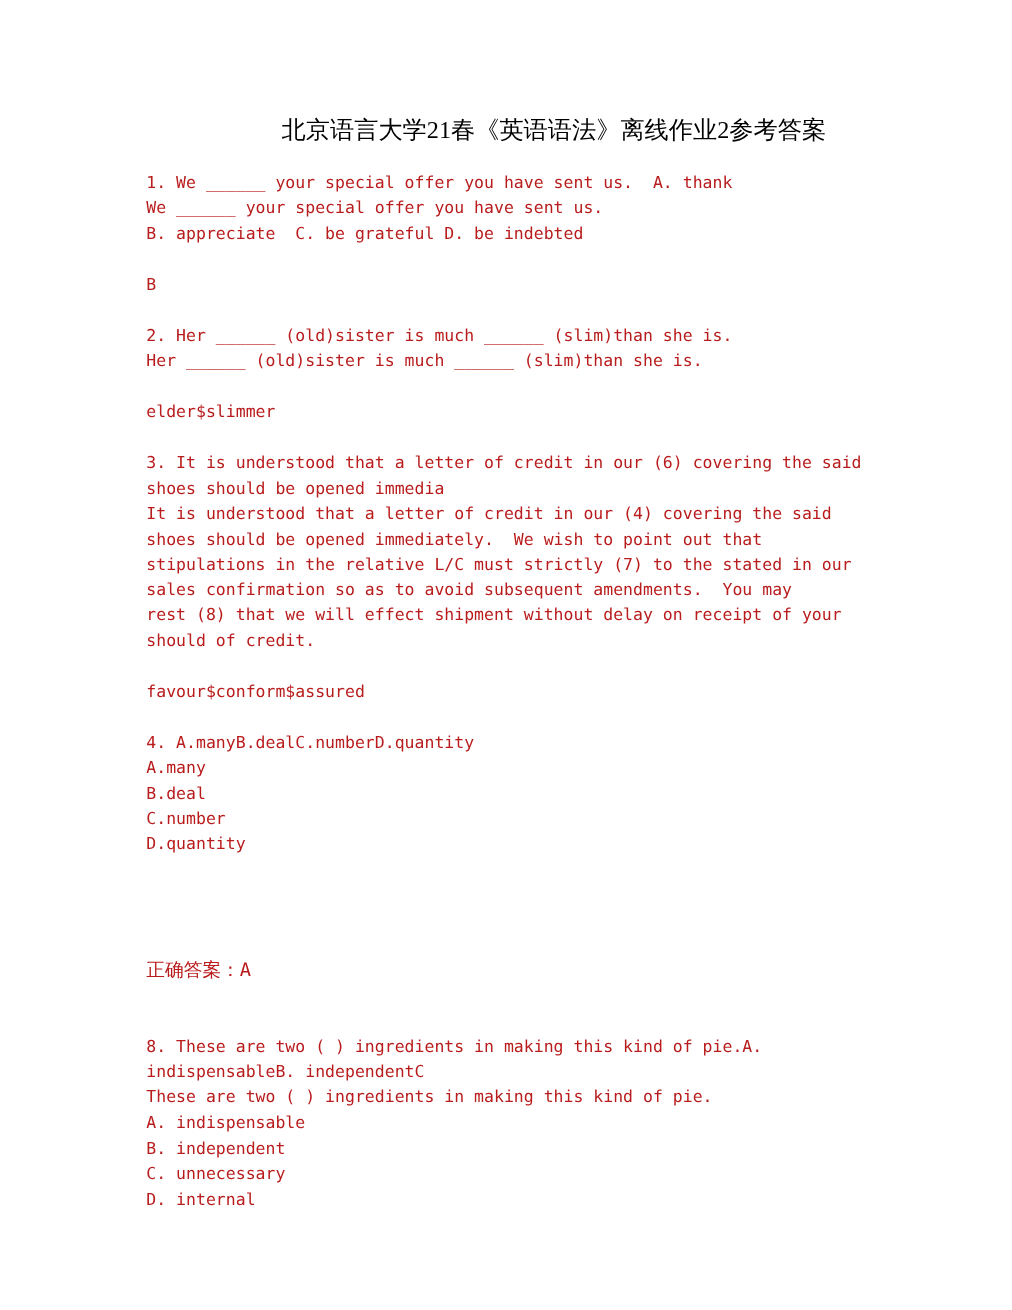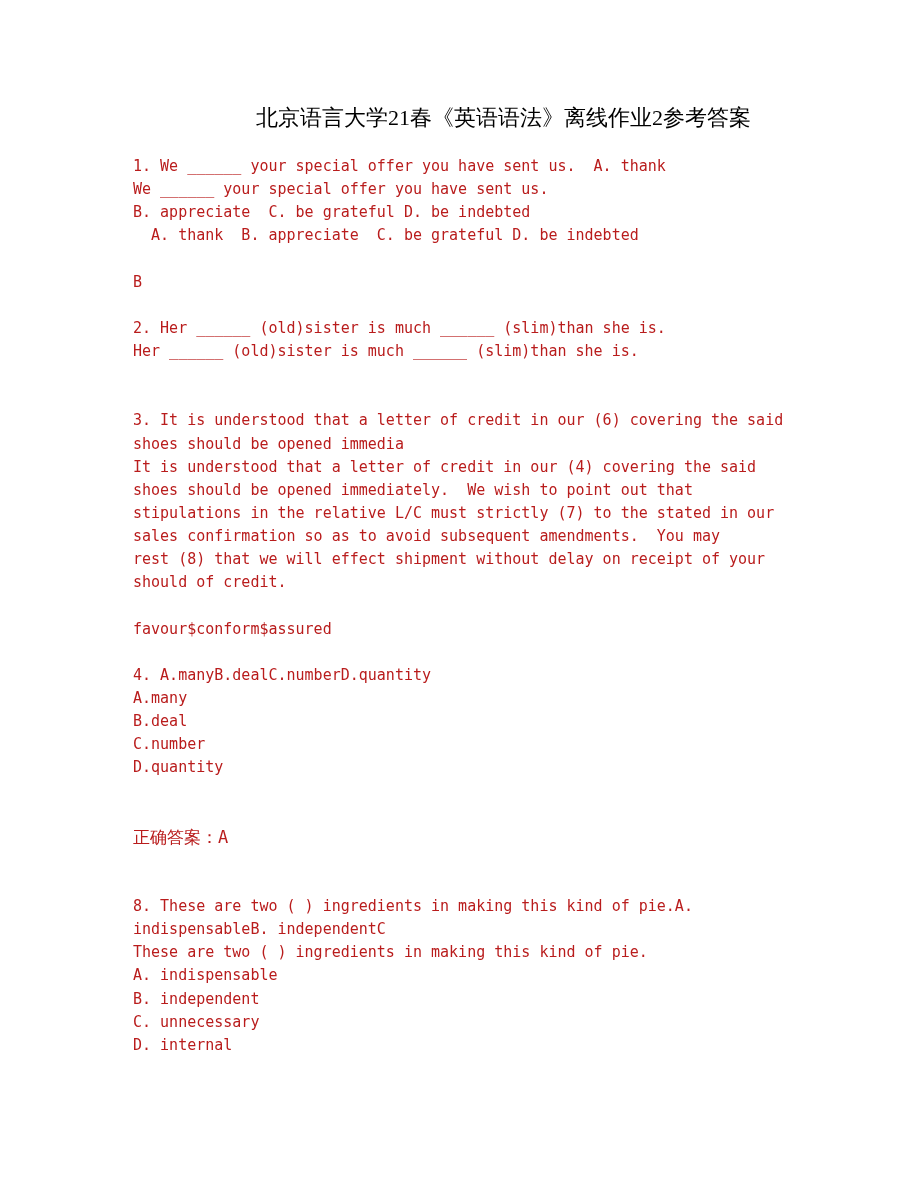--- a/index.html
+++ b/index.html
@@ -36,38 +36,39 @@
     color: #b91c1c;
   }
   .line {
     height: 23.13px;
     line-height: 23.13px;
     white-space: pre;
     overflow: visible;
   }
   .cjk-answer {
     font-size: 17px;
+    margin-top: 45px;
   }
 </style>
 </head>
 <body>
 
 <div class="page">
   <div class="title">北京语言大学21春《英语语法》离线作业2参考答案</div>
   <div class="body">
       <div class="line">1. We ______ your special offer you have sent us.  A. thank</div>
       <div class="line">We ______ your special offer you have sent us.</div>
       <div class="line">B. appreciate  C. be grateful D. be indebted</div>
-      <div class="line">  A. thank  B. appreciate  C. be grateful D. be indebted</div>
       <div class="line"></div>
       <div class="line">B</div>
       <div class="line"></div>
       <div class="line">2. Her ______ (old)sister is much ______ (slim)than she is.</div>
       <div class="line">Her ______ (old)sister is much ______ (slim)than she is.</div>
       <div class="line"></div>
+      <div class="line">elder$slimmer</div>
       <div class="line"></div>
       <div class="line">3. It is understood that a letter of credit in our (6) covering the said</div>
       <div class="line">shoes should be opened immedia</div>
       <div class="line">It is understood that a letter of credit in our (4) covering the said</div>
       <div class="line">shoes should be opened immediately.  We wish to point out that</div>
       <div class="line">stipulations in the relative L/C must strictly (7) to the stated in our</div>
       <div class="line">sales confirmation so as to avoid subsequent amendments.  You may</div>
       <div class="line">rest (8) that we will effect shipment without delay on receipt of your</div>
       <div class="line">should of credit.</div>
       <div class="line"></div>

